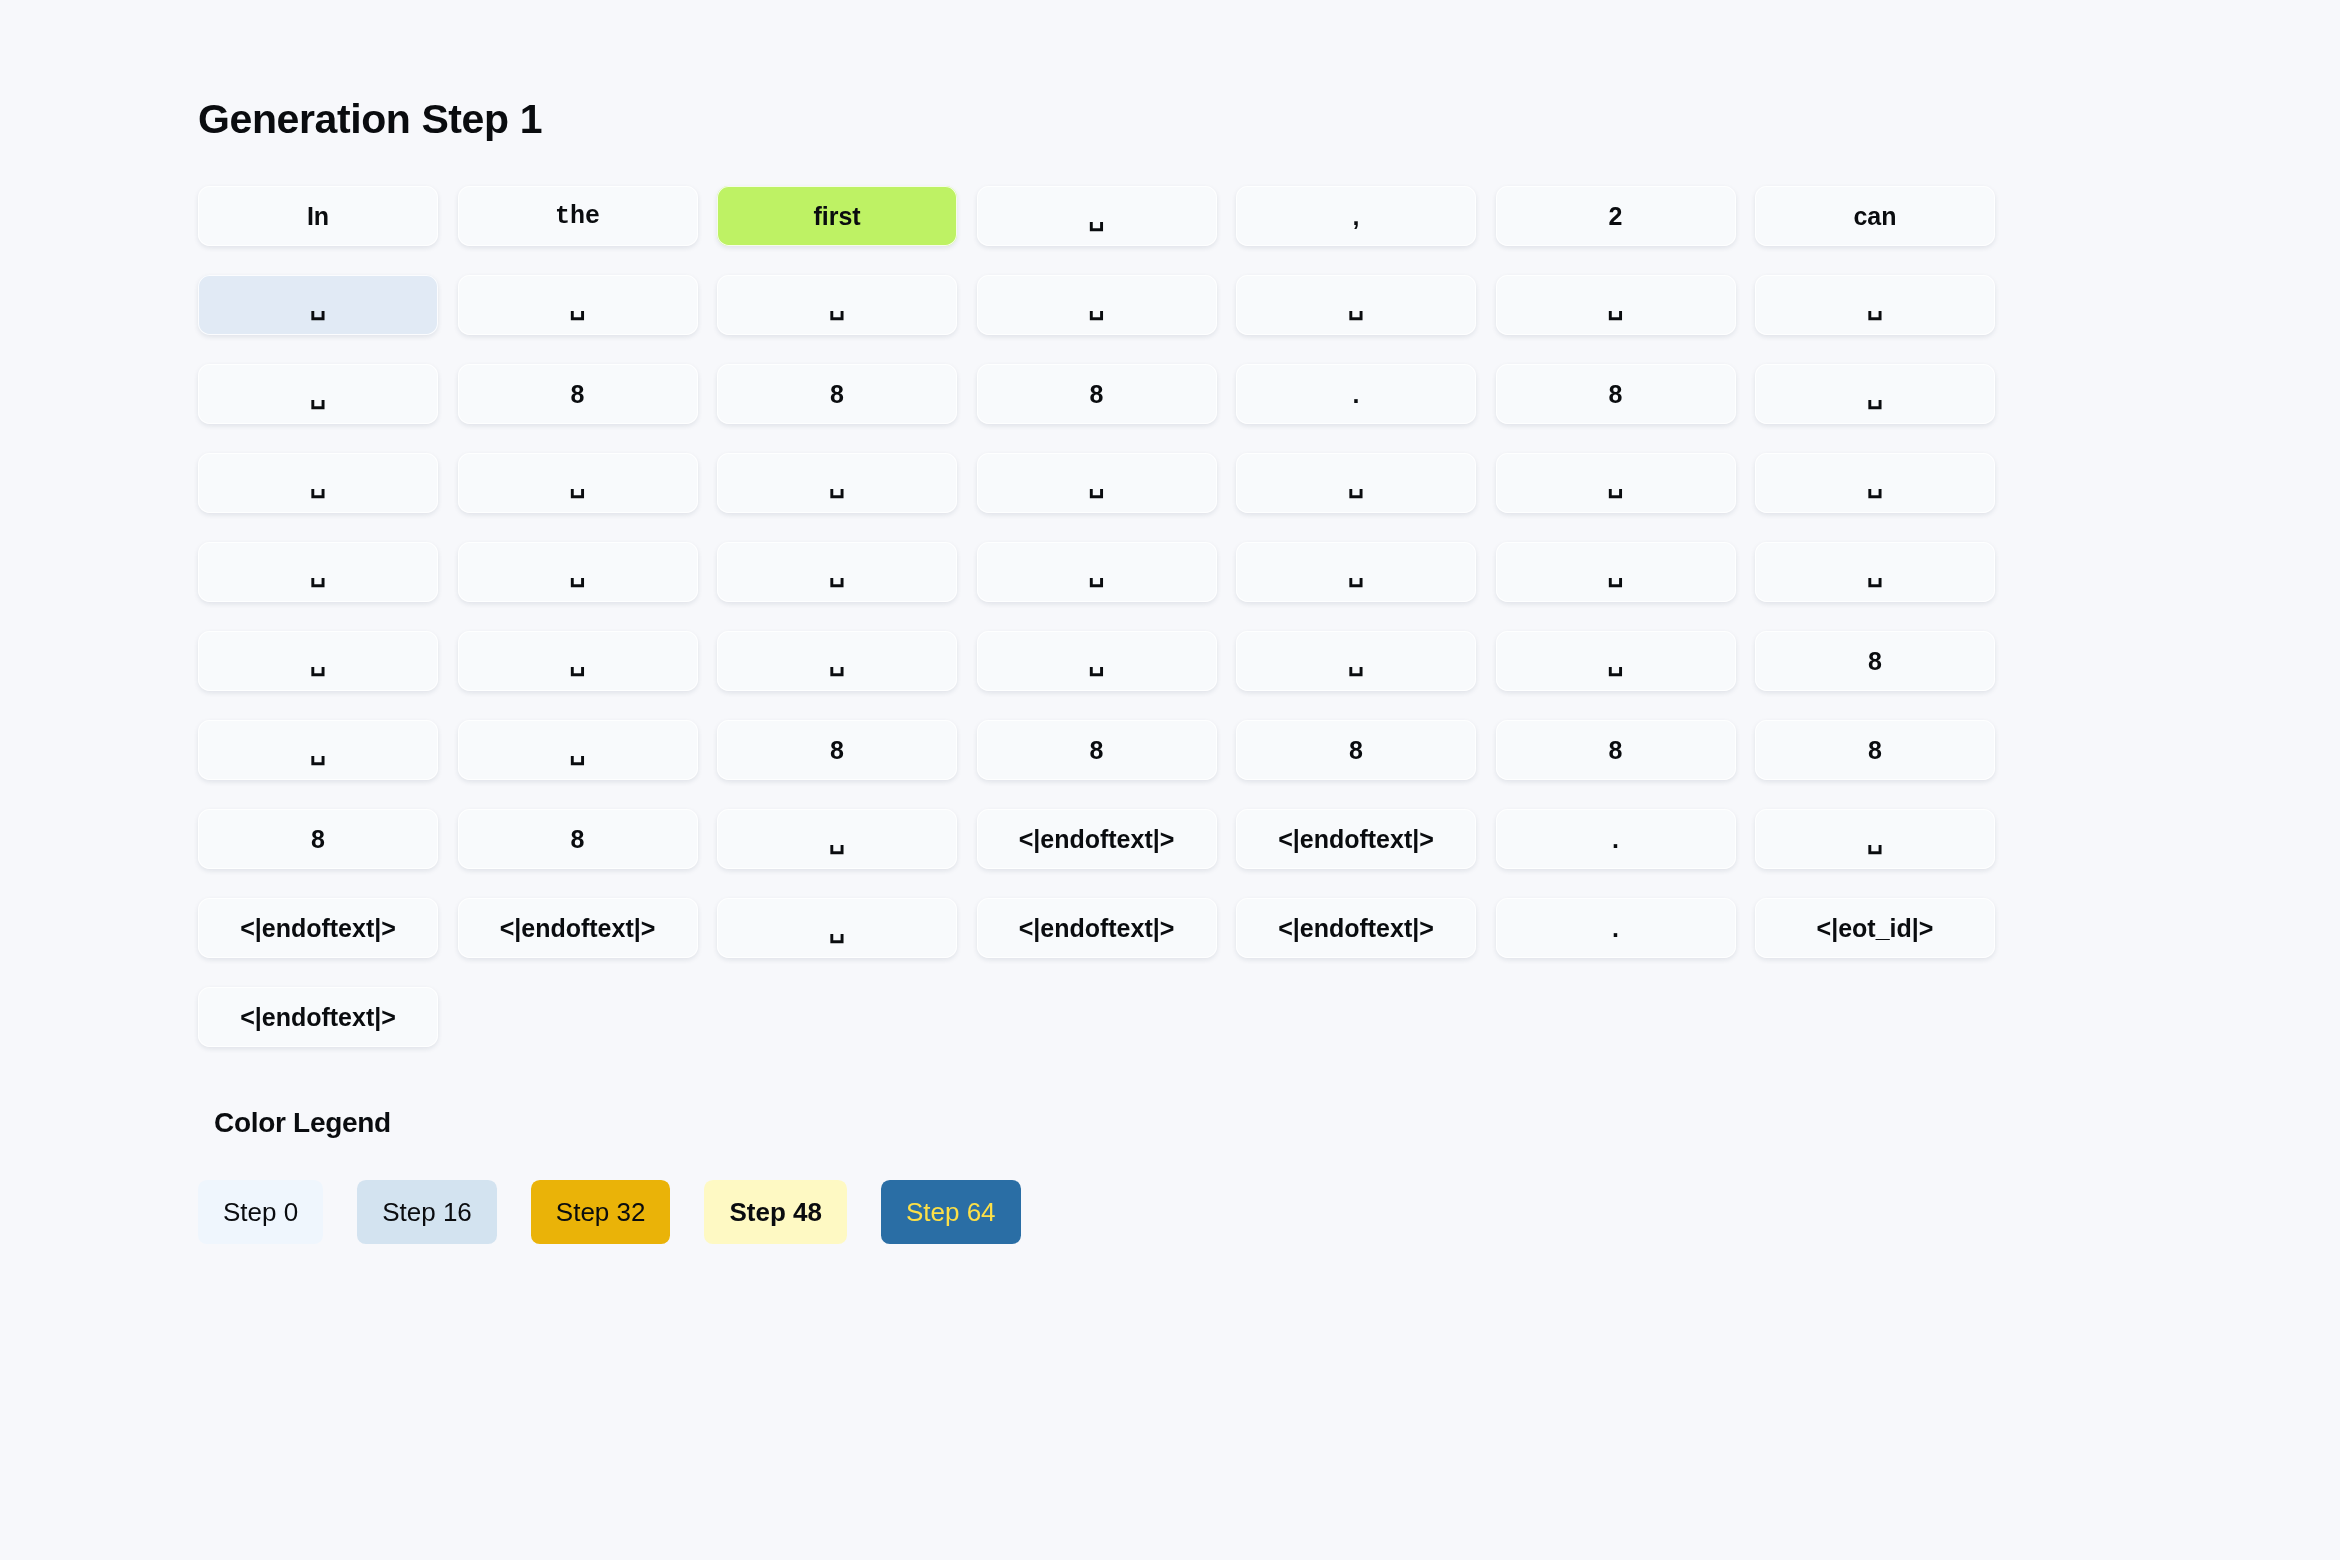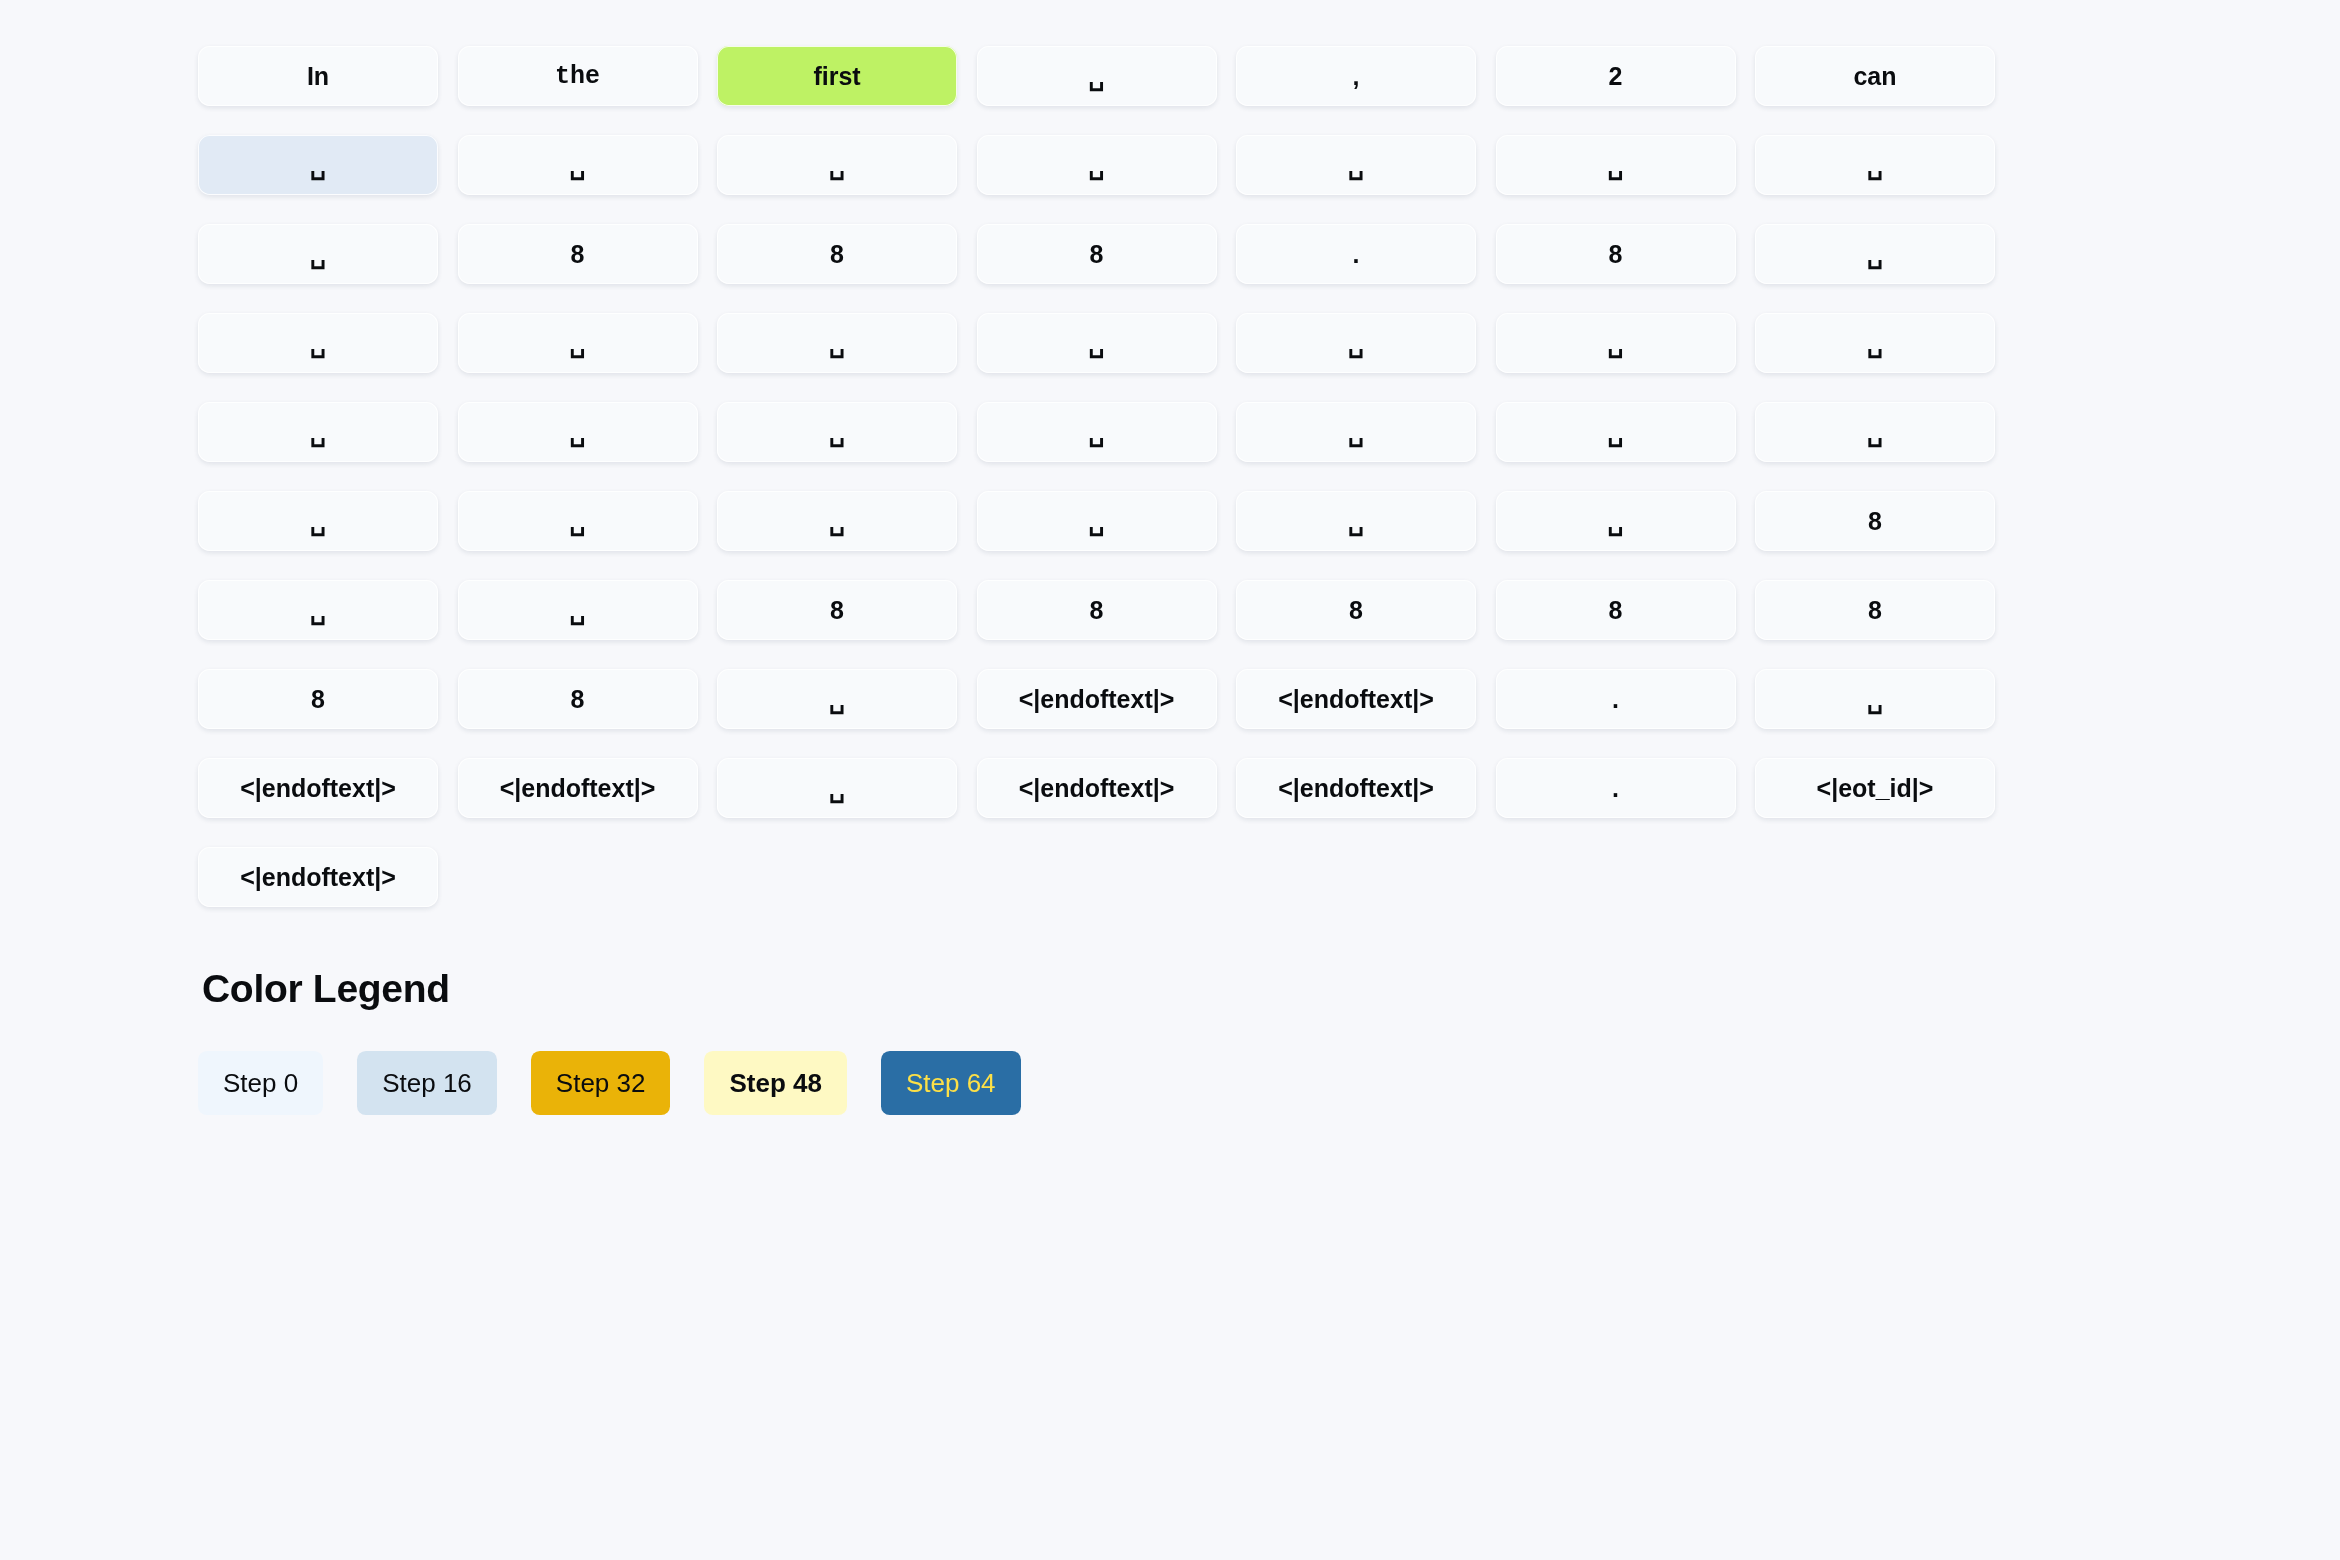--- a/index.html
+++ b/index.html
@@ -36,25 +36,25 @@
     font-size: 41px;
     font-weight: 700;
     letter-spacing: -0.4px;
     color: #0a0c0f;
     margin: 0;
     padding-top: 99px;
     line-height: 1;
   }
 
   .section-title {
-    font-size: 39px;
+    font-size: 28px;
     font-weight: 700;
     letter-spacing: -0.3px;
     color: #0a0c0f;
-    margin: 4px;
+    margin: 16px;
     line-height: 1;
   }
 
   
   .token-grid {
     margin-top: 46px;
     display: grid;
     grid-template-columns: repeat(7, 240px);
     column-gap: 19.5px;
     row-gap: 29px;
@@ -111,20 +111,21 @@
     white-space: nowrap;
     user-select: none;
   }
 </style>
 </head>
 <body>
 
 <div id="page">
   <div class="content">
 
+    <h1 class="page-title">Generation Step 1</h1>
 
     <div class="token-grid" id="token-grid">
         <div class="token-cell" style="background: rgb(248, 250, 252);">
           <span class="tok-text">In</span>
         </div>
         <div class="token-cell" style="background: rgb(248, 250, 252); font-family: Liberation Mono, monospace;">
           <span class="tok-text">the</span>
         </div>
         <div class="token-cell" style="background: #bef264;">
           <span class="tok-text">first</span>

